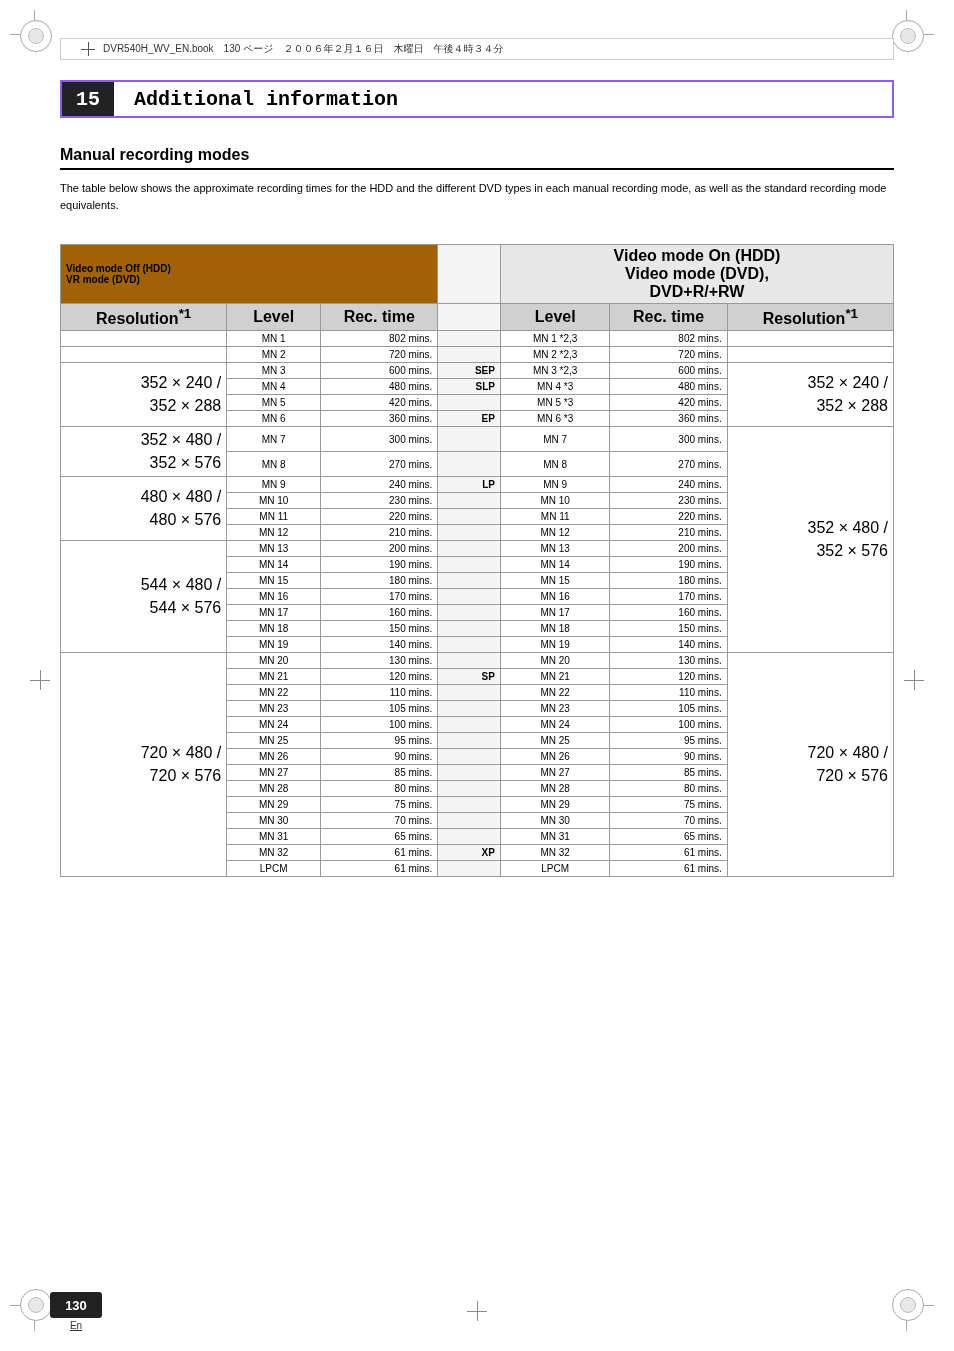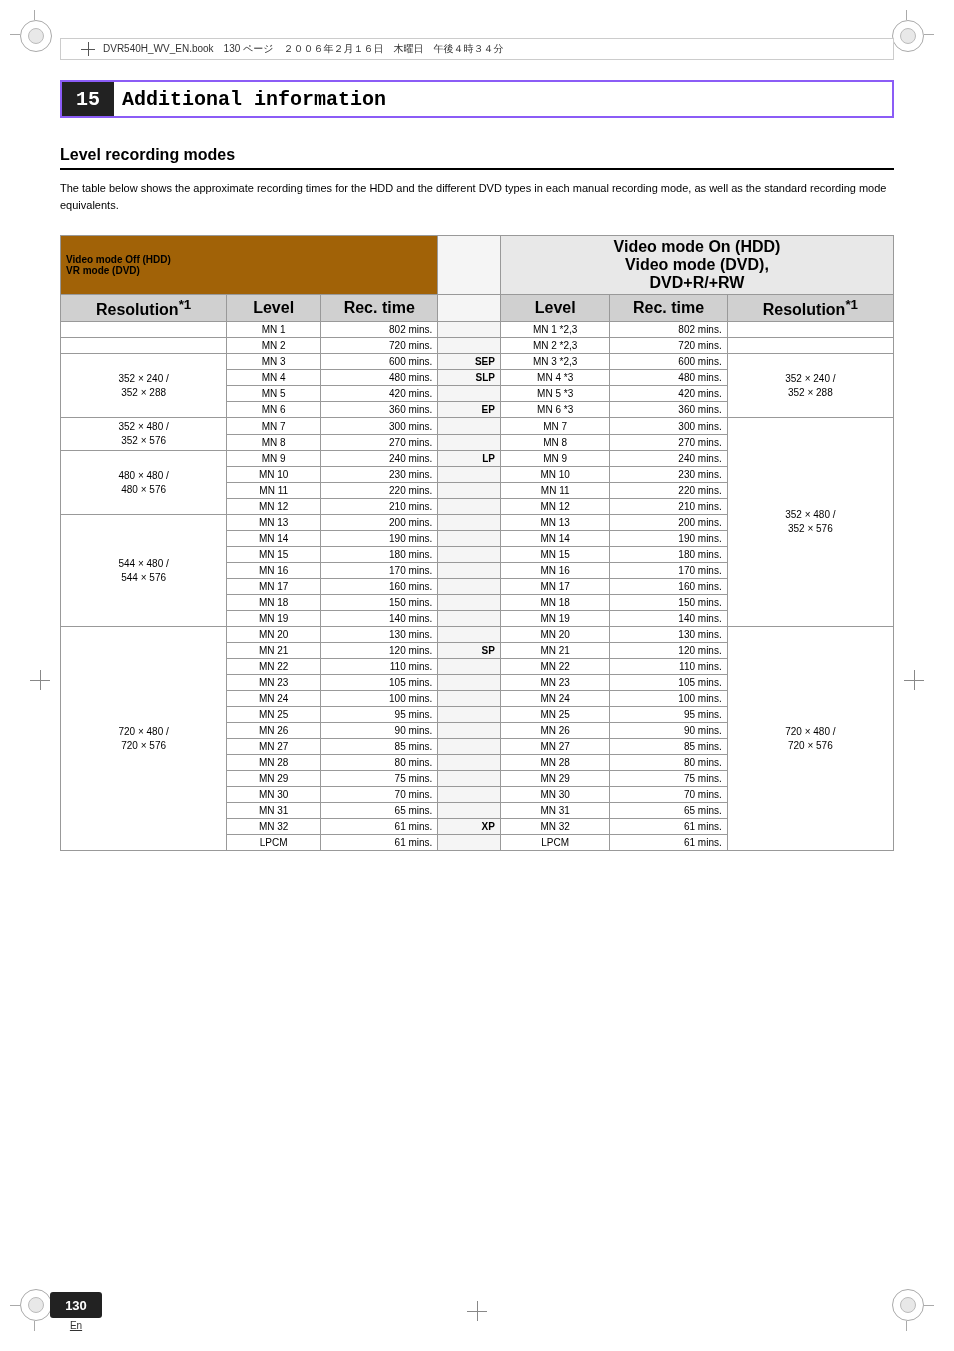--- a/index.html
+++ b/index.html
@@ -93,36 +93,36 @@
       width: 52px;
       height: 100%;
       display: flex;
       align-items: center;
       justify-content: center;
       flex-shrink: 0;
     }
     .chapter-title {
       font-size: 20px;
       font-weight: bold;
-      padding-left: 8px;
+      padding-left: 20px;
     }
 
     
     .section-title {
       font-size: 16px;
       font-weight: bold;
       margin-bottom: 10px;
       border-bottom: 2px solid #000;
       padding-bottom: 4px;
     }
 
     
     .description-text {
       font-size: 11px;
-      margin-bottom: 22px;
+      margin-bottom: 31px;
       line-height: 1.5;
     }
 
     
     .recording-table {
       width: 100%;
       border-collapse: collapse;
       font-size: 10.5px;
     }
     .recording-table th,
@@ -146,22 +146,22 @@
       font-weight: bold;
       font-size: 16px;
       text-align: center;
     }
     .recording-table td.mode-label {
       font-weight: bold;
       text-align: right;
       font-size: 10px;
     }
     .recording-table td.resolution {
-      text-align: center;
-      font-size: 10px;
+      text-align: right;
+      font-size: 16px;
       line-height: 1.4;
     }
     .recording-table td.level-cell {
       text-align: center;
       font-size: 10px;
     }
     .recording-table td.time-cell {
       text-align: right;
       font-size: 10px;
     }
@@ -292,21 +292,21 @@
 
 <div class="bottom-center-cross"></div>
 
 <div class="main-content">
 
   <div class="chapter-header">
     <div class="chapter-number">15</div>
     <div class="chapter-title">Additional information</div>
   </div>
 
-  <div class="section-title">Level recording modes</div>
+  <div class="section-title">Manual recording modes</div>
 
   <div class="description-text">The table below shows the approximate recording times for the HDD and the different DVD types in each manual recording mode, as well as the standard recording mode equivalents.</div>
 
   <table class="recording-table">
     <thead>
       <tr>
         <th colspan="3" class="header-left" style="text-align:left;font-size:10px;border-bottom:1px solid #999;">
           Video mode Off (HDD)<br>VR mode (DVD)
         </th>
         <th class="sep-col" style="border:1px solid #999;"></th>

